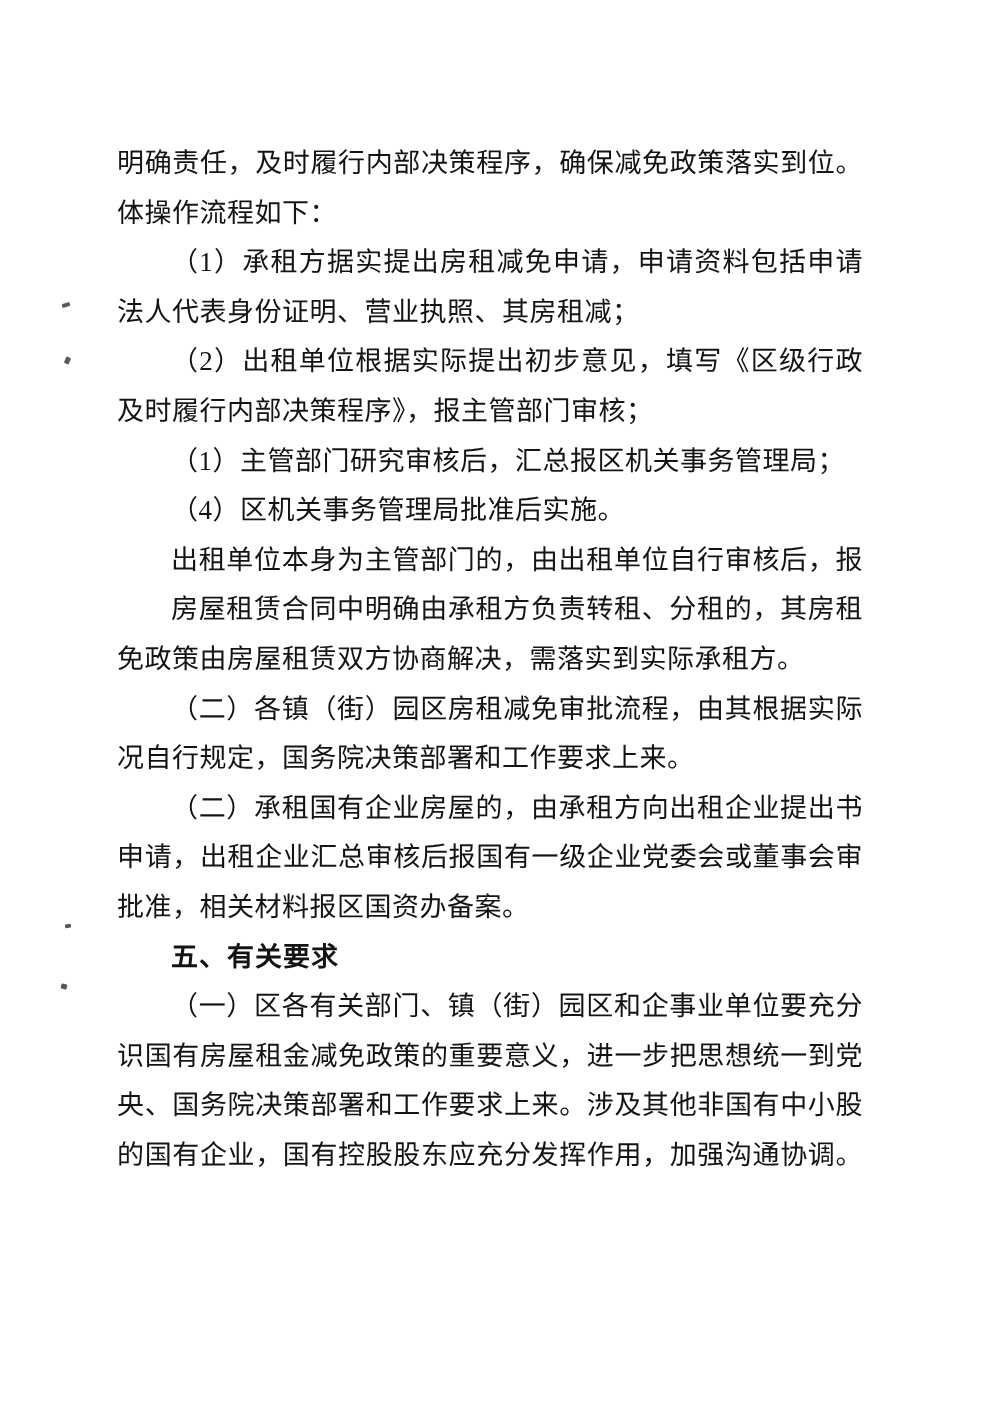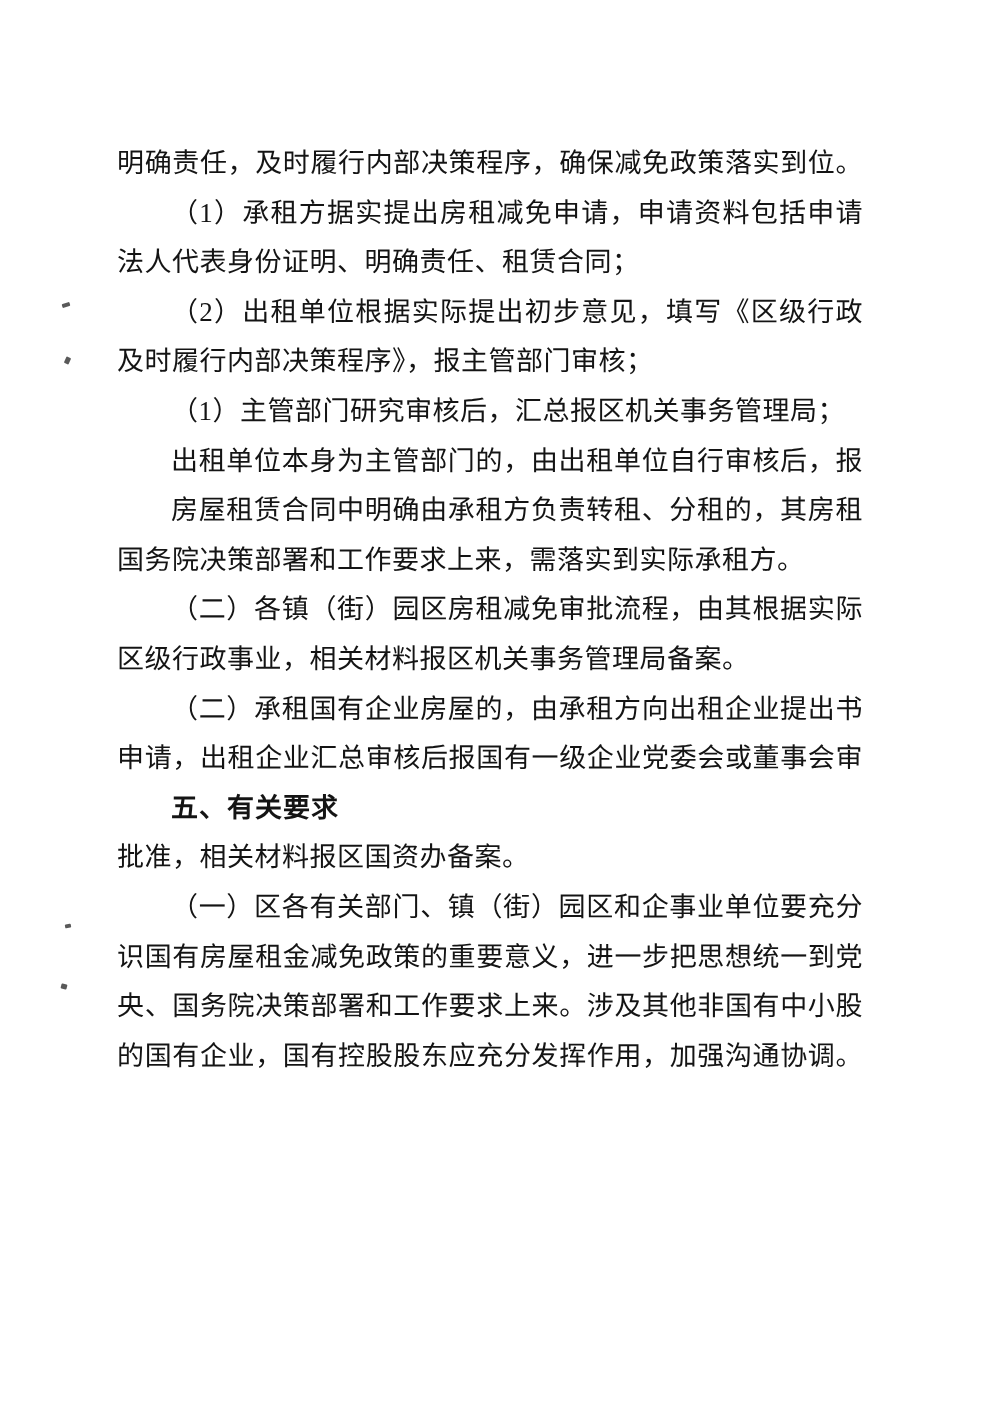--- a/index.html
+++ b/index.html
@@ -52,34 +52,36 @@
   .speck-2 { left: 65px; top: 357px; width: 5px; height: 7px; transform: rotate(24deg); }
   .speck-3 { left: 65px; top: 924px; width: 6px; height: 4px; transform: rotate(-10deg); }
   .speck-4 { left: 61px; top: 984px; width: 6px; height: 5px; transform: rotate(15deg); }
 </style>
 </head>
 <body>
 
 <div class="page">
   <div class="doc">
       <div class="line justify">明确责任，及时履行内部决策程序，确保减免政策落实到位。具</div>
+      <div class="line">体操作流程如下：</div>
       <div class="line indent justify">（1）承租方据实提出房租减免申请，申请资料包括申请书、</div>
-      <div class="line">法人代表身份证明、明确责任、租赁合同；</div>
+      <div class="line">法人代表身份证明、营业执照、其房租减；</div>
       <div class="line indent justify">（2）出租单位根据实际提出初步意见，填写《区级行政事业</div>
       <div class="line">及时履行内部决策程序》，报主管部门审核；</div>
       <div class="line indent">（1）主管部门研究审核后，汇总报区机关事务管理局；</div>
+      <div class="line indent">（4）区机关事务管理局批准后实施。</div>
       <div class="line indent justify">出租单位本身为主管部门的，由出租单位自行审核后，报区</div>
       <div class="line indent justify">房屋租赁合同中明确由承租方负责转租、分租的，其房租减</div>
-      <div class="line">国务院决策部署和工作要求上来，需落实到实际承租方。</div>
+      <div class="line">免政策由房屋租赁双方协商解决，需落实到实际承租方。</div>
       <div class="line indent justify">（二）各镇（街）园区房租减免审批流程，由其根据实际情</div>
-      <div class="line">区级行政事业，相关材料报区机关事务管理局备案。</div>
+      <div class="line">况自行规定，国务院决策部署和工作要求上来。</div>
       <div class="line indent justify">（二）承租国有企业房屋的，由承租方向出租企业提出书面</div>
       <div class="line justify">申请，出租企业汇总审核后报国有一级企业党委会或董事会审核</div>
+      <div class="line">批准，相关材料报区国资办备案。</div>
       <div class="line indent bold">五、有关要求</div>
-      <div class="line">批准，相关材料报区国资办备案。</div>
       <div class="line indent justify">（一）区各有关部门、镇（街）园区和企事业单位要充分认</div>
       <div class="line justify">识国有房屋租金减免政策的重要意义，进一步把思想统一到党中</div>
       <div class="line justify">央、国务院决策部署和工作要求上来。涉及其他非国有中小股东</div>
       <div class="line justify">的国有企业，国有控股股东应充分发挥作用，加强沟通协调。争</div>
     </div>
   <div class="speck speck-1"></div>
   <div class="speck speck-2"></div>
   <div class="speck speck-3"></div>
   <div class="speck speck-4"></div>
 </div>

